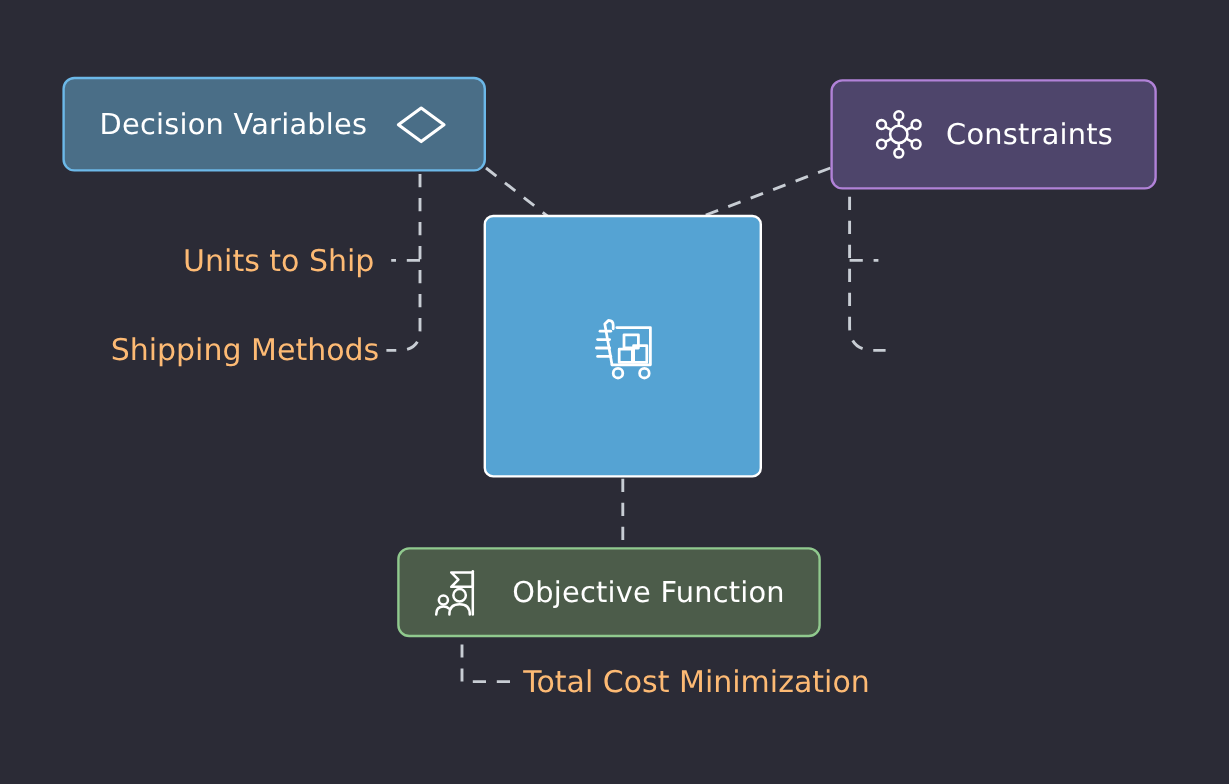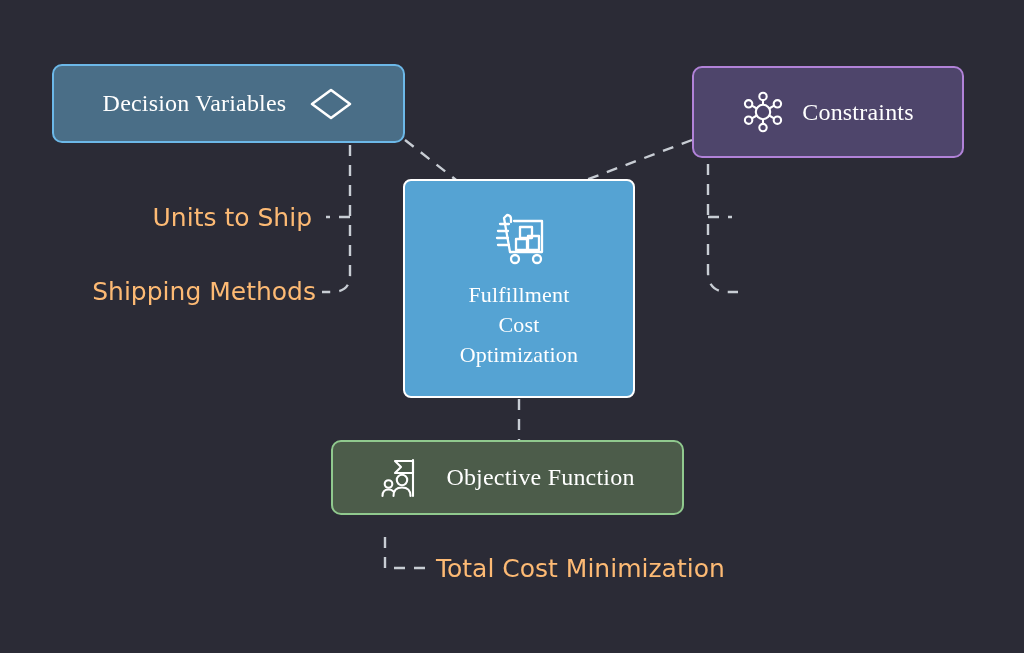--- a/index.html
+++ b/index.html
@@ -24,21 +24,20 @@
   .node {
     position: absolute;
     box-sizing: border-box;
     display: flex;
     align-items: center;
     justify-content: center;
     border-radius: 10px;
     border-width: 2px;
     border-style: solid;
     color: #ffffff;
-    font-family: Liberation Serif, serif;
   }
   .node-inner {
     display: flex;
     align-items: center;
     justify-content: center;
     gap: 16px;
   }
   .node-label {
     font-size: 24px;
     letter-spacing: 0.2px;
@@ -88,21 +87,21 @@
   }
   #node-center .node-label {
     font-size: 22px;
     line-height: 30px;
     text-align: center;
     white-space: pre-line;
   }
 
   
   #node-objective {
-    left: 331px; top: 440px;
+    left: 331px; top: 456px;
     width: 353px; height: 75px;
     background: #4c5c4a;
     border-color: #90c98e;
   }
   #node-objective .node-inner { gap: 22px; }
 
   
   .leaf {
     position: absolute;
     font-size: 25px;
@@ -192,23 +191,20 @@
 
             <rect x="33" y="19" width="12" height="11"></rect>
             <rect x="29" y="31" width="11" height="11"></rect>
             <rect x="41" y="28" width="11" height="14"></rect>
 
             <circle cx="28" cy="51" r="4"></circle>
             <circle cx="50" cy="51" r="4"></circle>
           </g>
         </svg>
       </span>
-      <span class="node-label">Fulfillment
-Cost
-Optimization</span>
     </div>
   </div>
 
   <div class="node" id="node-objective">
     <div class="node-inner">
       <span class="icon-wrap">
         <svg width="44" height="44" viewBox="0 0 44 44">
           <g fill="none" stroke="#ffffff" stroke-width="2.1" stroke-linecap="round" stroke-linejoin="round">
 
             <path d="M33 4 L33 40"></path>

